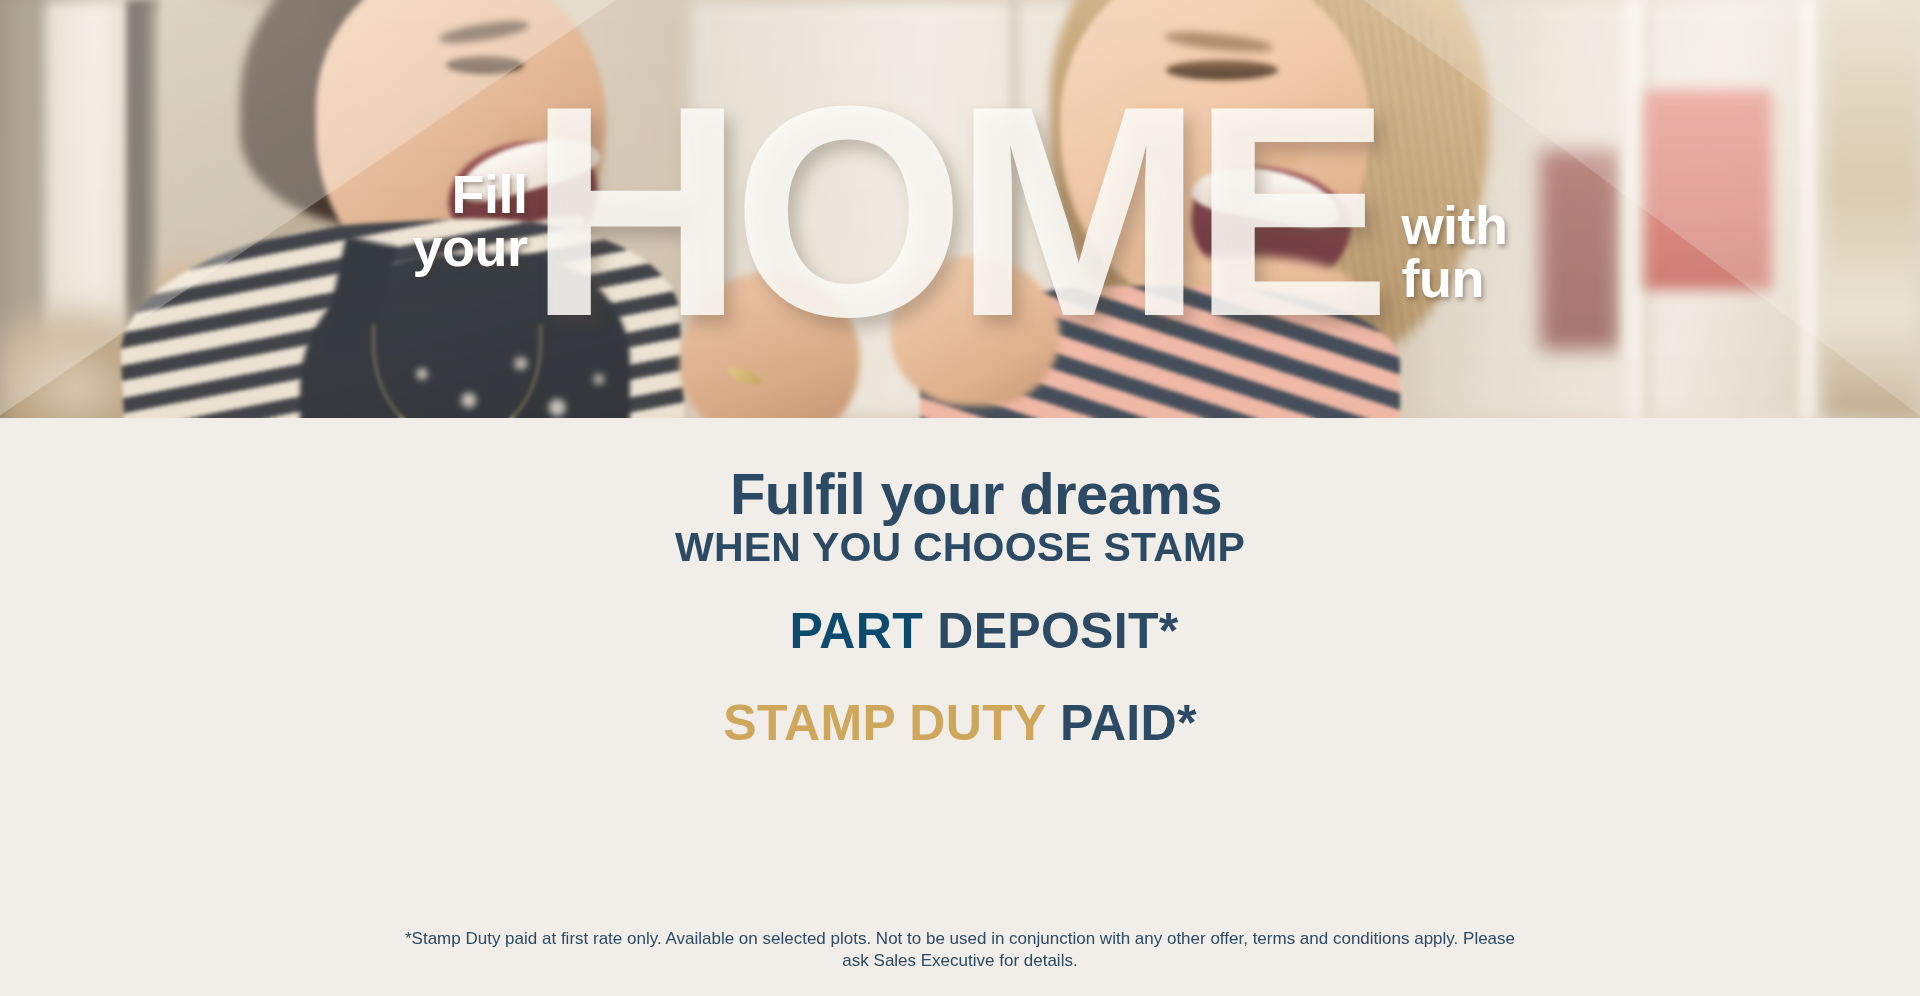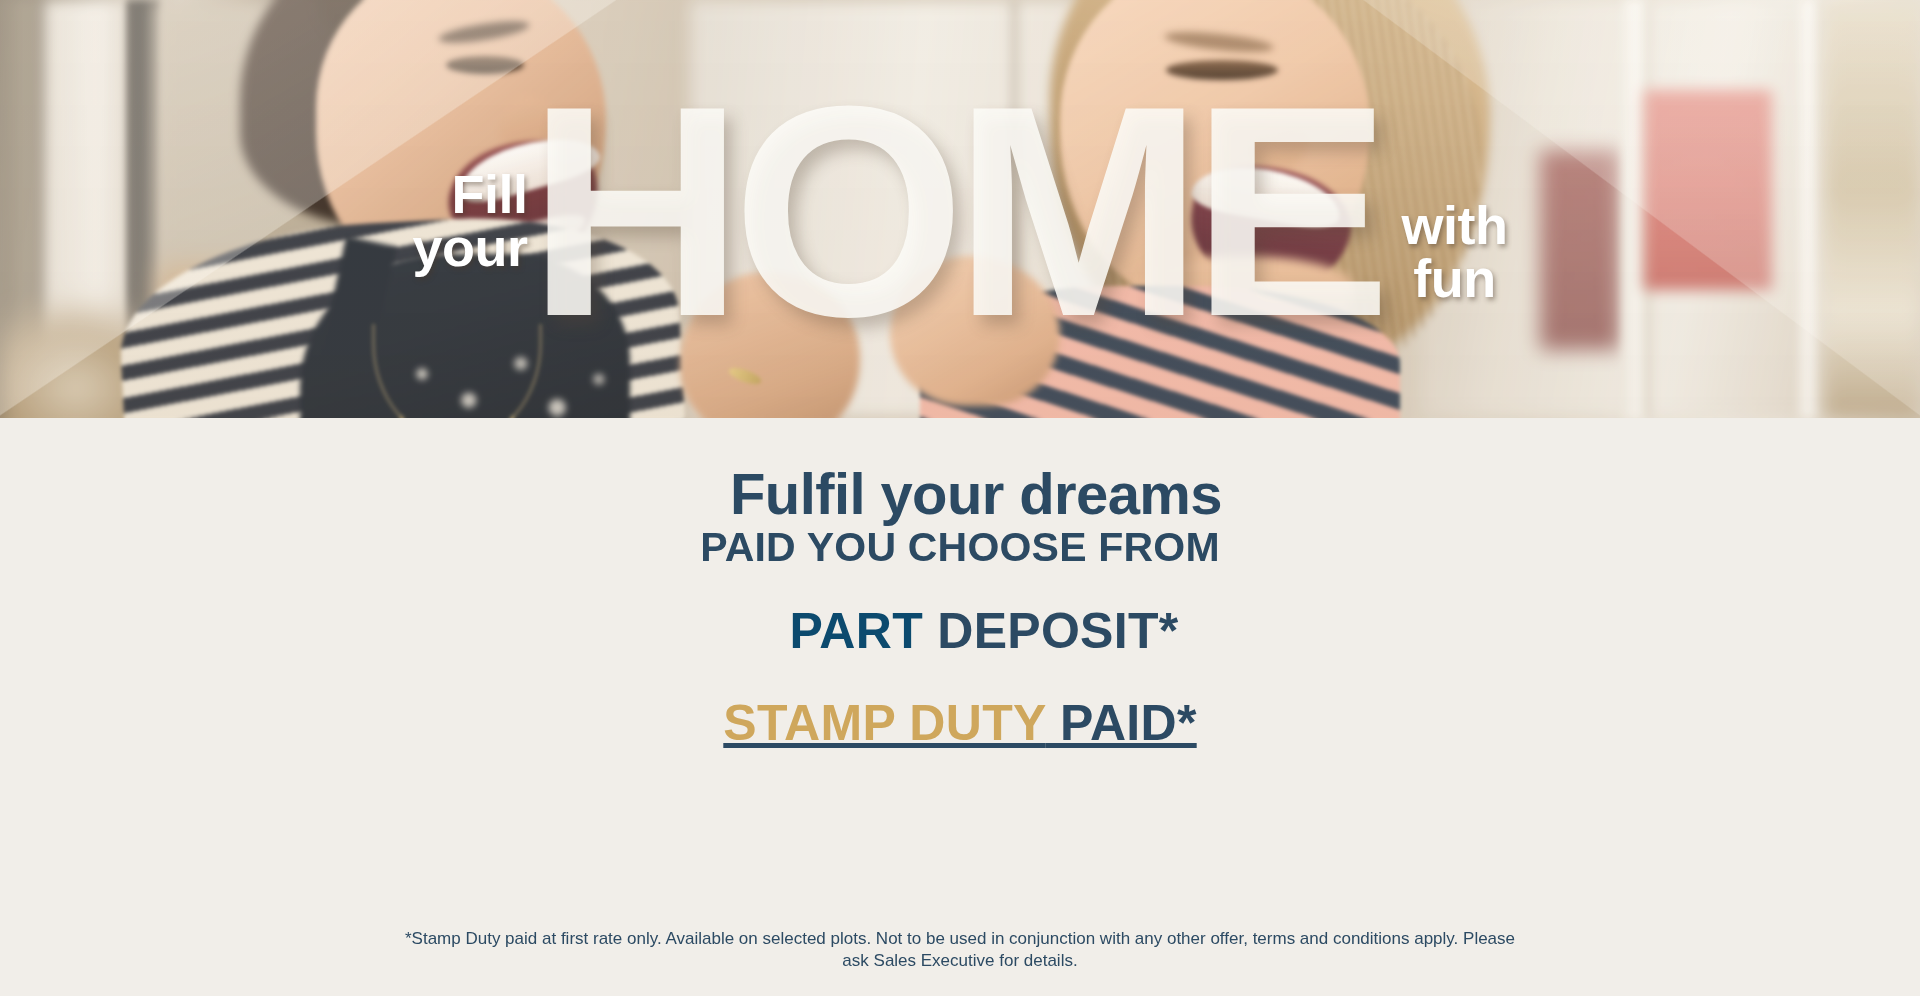--- a/index.html
+++ b/index.html
@@ -374,21 +374,21 @@
     color:rgba(252,250,246,.88);
     text-shadow:8px 10px 16px rgba(90,72,56,.30);
     margin-top:4px;
   }
 
   .with-fun {
     font-size:54px;
     font-weight:700;
     line-height:.98;
     color:#ffffff;
-    text-align:center;
+    text-align:left;
     letter-spacing:-.5px;
     text-shadow:2px 3px 5px rgba(70,55,42,.45);
     margin-left:22px;
     margin-top:86px;
     white-space:pre-line;
   }
 
   
   .offers {
     position:absolute;
@@ -422,21 +422,21 @@
 
   .offer-line {
     font-size:50px;
     font-weight:700;
     color:#2C4A63;
     letter-spacing:.3px;
     line-height:1.0;
     margin-bottom:42px;
     white-space:nowrap;
   }
-  .offer-line:last-child { margin-bottom:0;text-decoration:underline; }
+  .offer-line:last-child { margin-bottom:0; }
 
   .offer-hl { color:#2C4A63; }
   .offer-hl.coral  { color:#F08573; }
   .offer-hl.aqua   { color:#0c4a6e;margin-left:48px; }
   .offer-hl.gold   { color:#CFA75C; }
 
   .offer-rest { color:#2C4A63; }
 
   .disclaimer {
     position:absolute;
@@ -521,21 +521,21 @@
       <div class="home-word">HOME</div>
       <div class="with-fun">with
 fun</div>
     </div>
   </div>
 
   <div class="offers">
 
     <div class="headline">Fulfil your dreams</div>
 
-    <div class="subheadline">PAID YOU CHOOSE FROM</div>
+    <div class="subheadline">WHEN YOU CHOOSE STAMP</div>
 
     <div class="offer-list">
 
 
       <div class="offer-line">
         <span class="offer-hl aqua">PART</span><span class="offer-rest"> DEPOSIT*</span>
       </div>
 
       <div class="offer-line">
         <span class="offer-hl gold">STAMP DUTY</span><span class="offer-rest"> PAID*</span>

